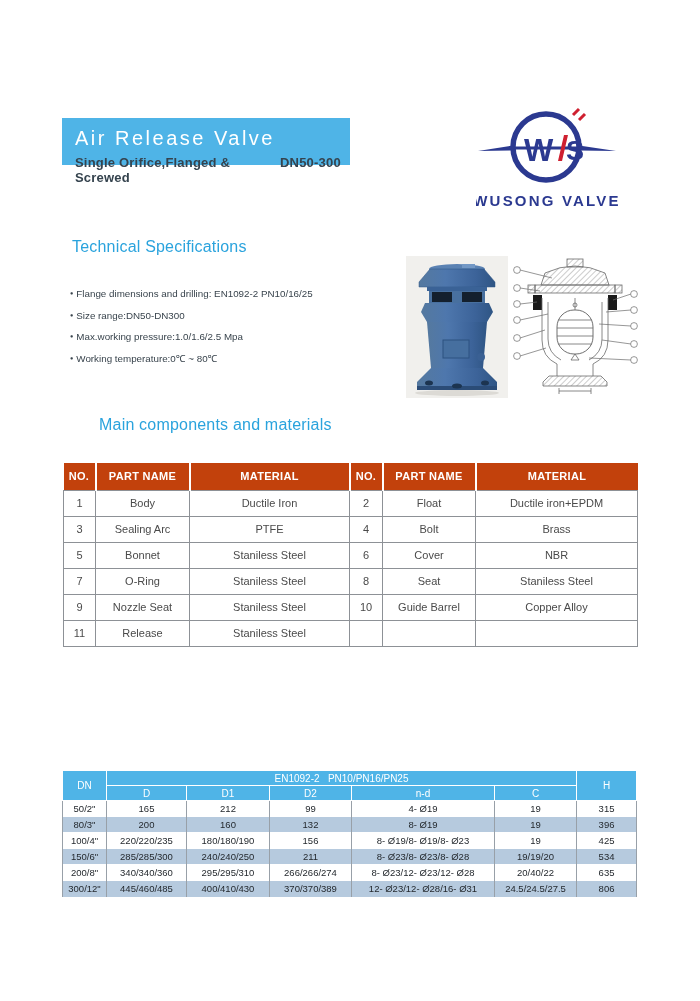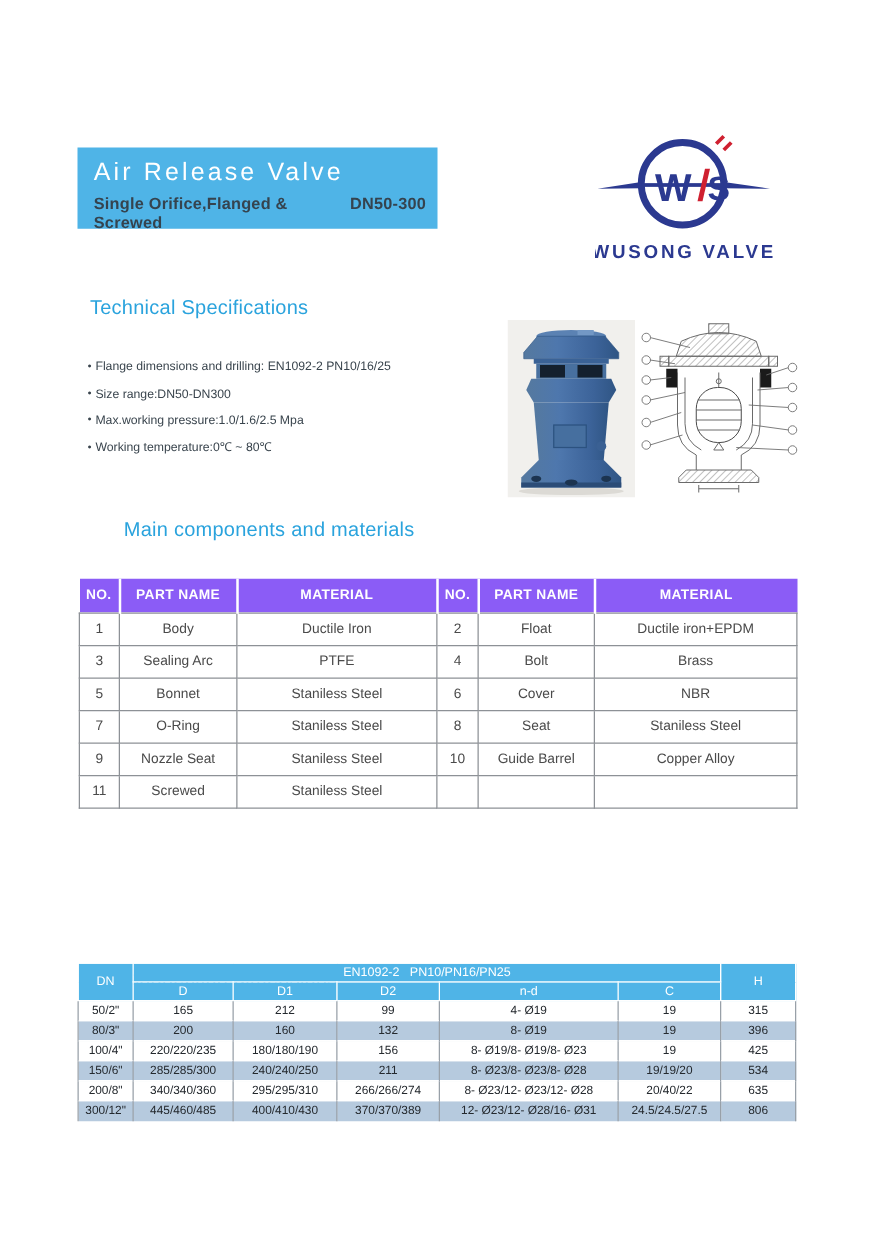--- a/index.html
+++ b/index.html
@@ -1,21 +1,21 @@
 <!DOCTYPE html>
 <html><head>
 <meta charset="utf-8">
 <style>
   * { margin:0; padding:0; box-sizing:border-box; }
   html,body { background:#ffffff; }
   body { font-family:"Liberation Sans", sans-serif; }
   .page { position:relative; width:700px; height:1001px; background:#ffffff; overflow:hidden; }
 
   
-  .banner { position:absolute; left:62px; top:118px; width:288px; height:65px; background:#4fb4e7; }
+  .banner { position:absolute; left:62px; top:118px; width:288px; height:47px; background:#4fb4e7; }
   .banner-title { color:#ffffff; font-size:20px; font-weight:500; letter-spacing:2.5px; margin:9px 0 5px 13px; }
   .banner-sub { display:flex; margin-left:13px; font-size:13px; font-weight:700; color:#35434e; letter-spacing:0.2px; }
   .banner-sub .sub-left { width:205px; }
 
   
   .logo-wrap { position:absolute; left:476px; top:102px; width:148px; height:114px; }
 
   
   .sec-heading { position:absolute; color:#2aa3dd; font-size:16px; font-weight:500; letter-spacing:0.2px; }
   .h-specs { left:72px; top:238px; }
@@ -27,21 +27,21 @@
   .bullets li { font-size:9.8px; color:#39444d; line-height:19.5px; white-space:pre; }
   .bullets li::before { content:"●"; font-size:5.5px; position:relative; top:-2px; margin-right:3px; }
 
   
   .photo-svg { position:absolute; left:406px; top:256px; }
   .draw-svg  { position:absolute; left:510px; top:254px; }
 
   
   table { border-collapse:collapse; table-layout:fixed; }
   .t-comp { position:absolute; left:63px; top:463px; width:574px; }
-  .t-comp th { background:#8b5cf6; color:#ffffff; font-size:11px; font-weight:600; height:27px;
+  .t-comp th { background:#c2410c; color:#ffffff; font-size:11px; font-weight:600; height:27px;
                border-right:2px solid #ffffff; letter-spacing:0.3px; }
   .t-comp th:last-child { border-right:none; }
   .t-comp td { height:26px; font-size:11px; color:#4a4a4a; text-align:center;
                border:1px solid #8d9196; background:#ffffff; }
 
   
   .t-dim { position:absolute; left:62px; top:770px; width:574px; }
   .t-dim th { background:#4fb4e7; color:#ffffff; font-weight:500; font-size:10px; height:15px;
               border:1px solid #ffffff; }
   .t-dim th.group { white-space:pre; }
@@ -234,21 +234,21 @@
         <tr>
           <td>9</td>
           <td>Nozzle Seat</td>
           <td>Staniless Steel</td>
           <td>10</td>
           <td>Guide Barrel</td>
           <td>Copper Alloy</td>
         </tr>
         <tr>
           <td>11</td>
-          <td>Screwed</td>
+          <td>Release</td>
           <td>Staniless Steel</td>
           <td></td>
           <td></td>
           <td></td>
         </tr>
       </tbody>
   </table>
 
   <div class="sec-heading h-dims">Main connection dimensions</div>
   <table class="t-dim">

